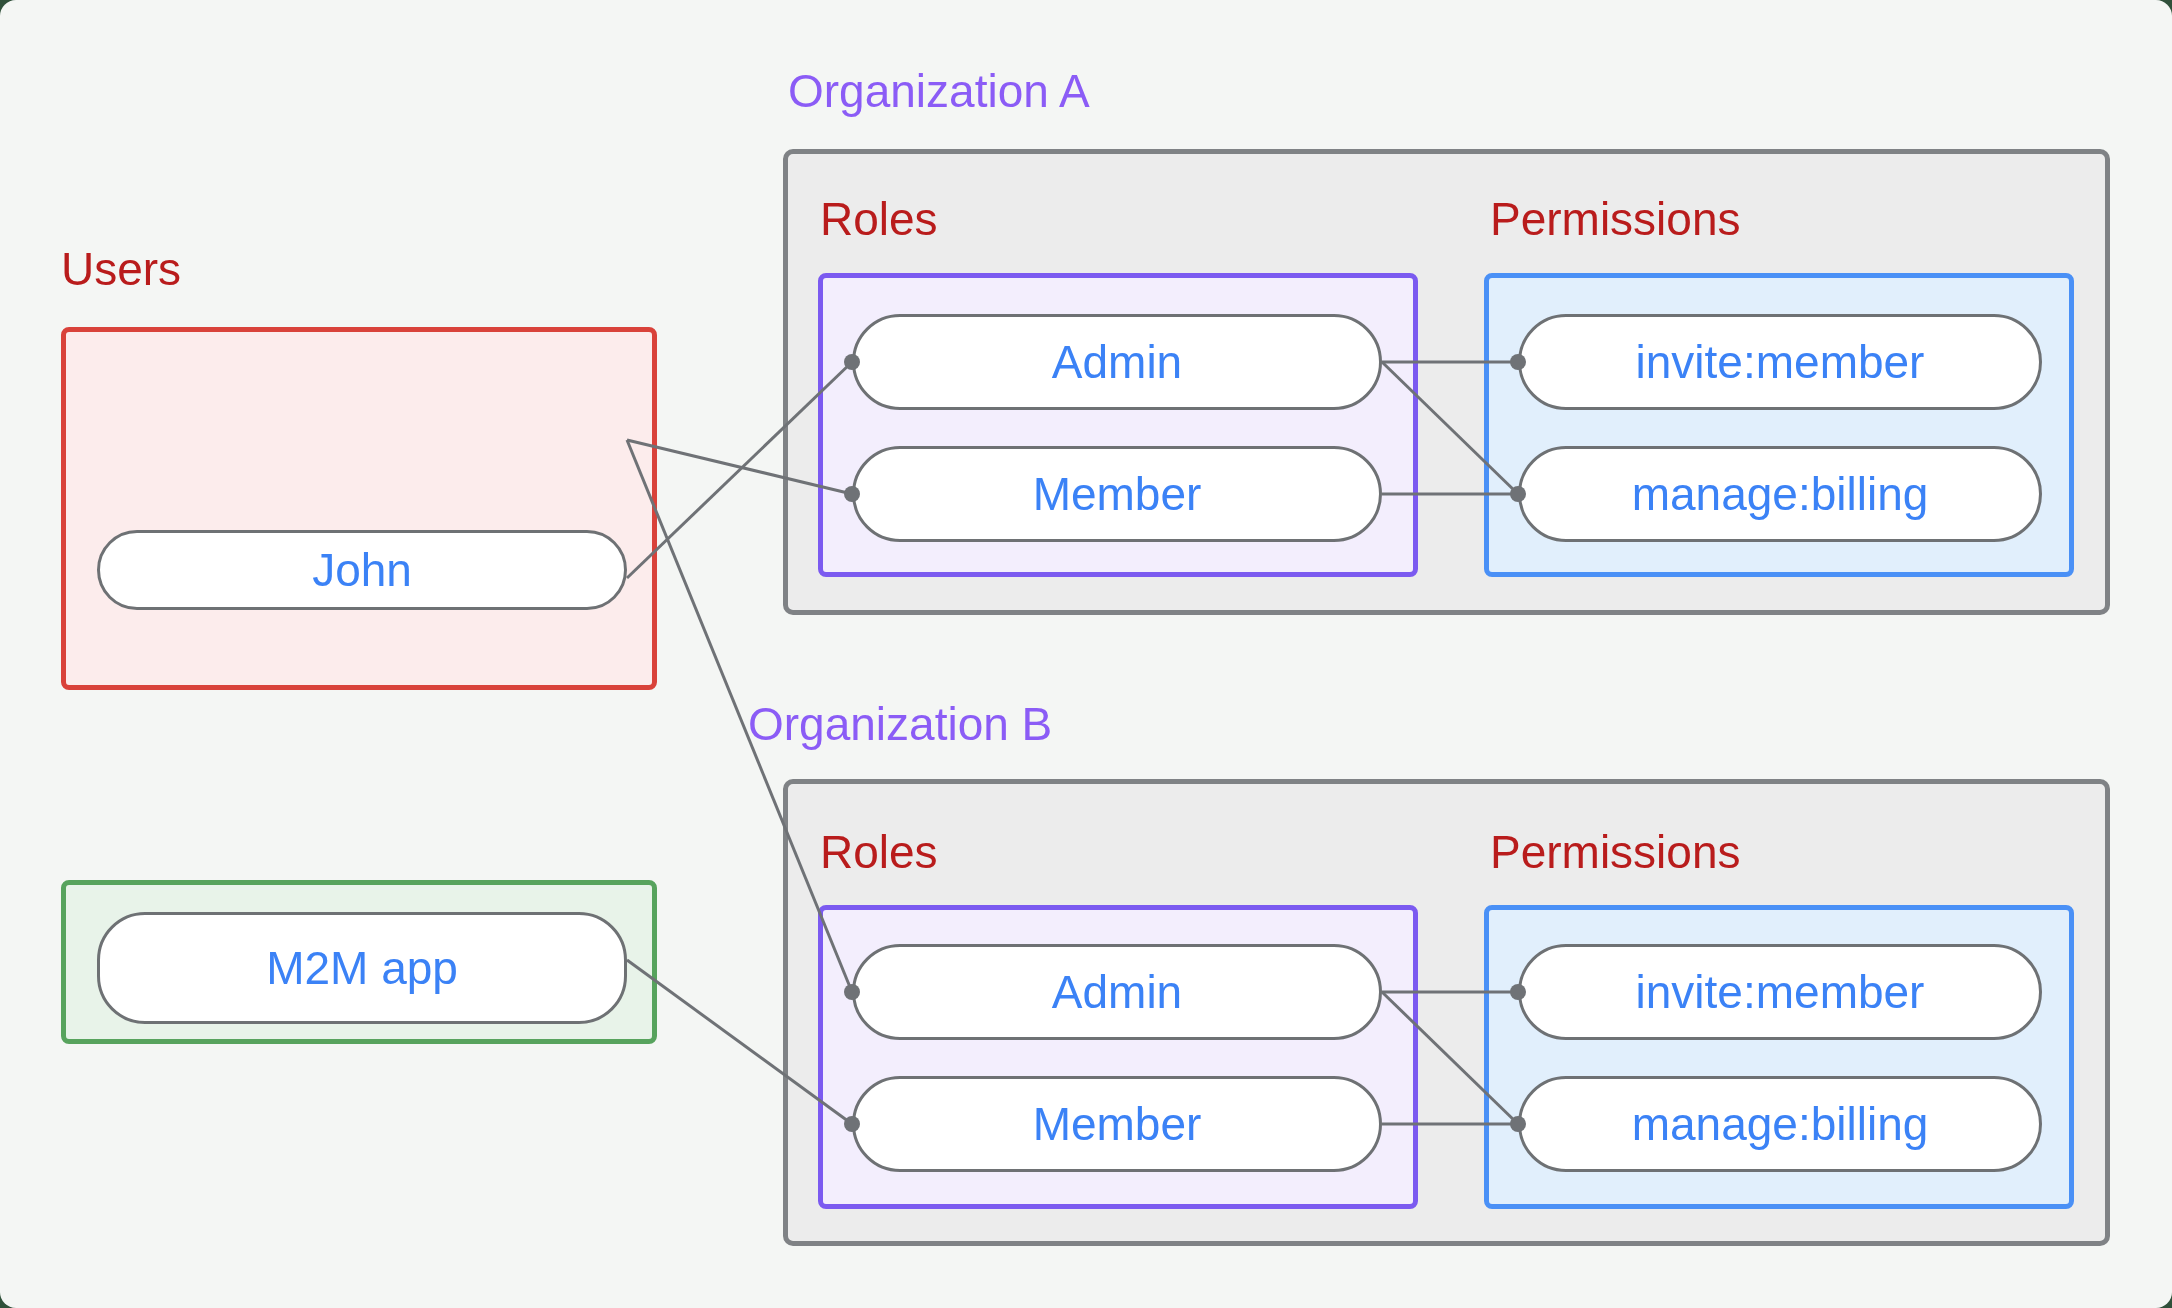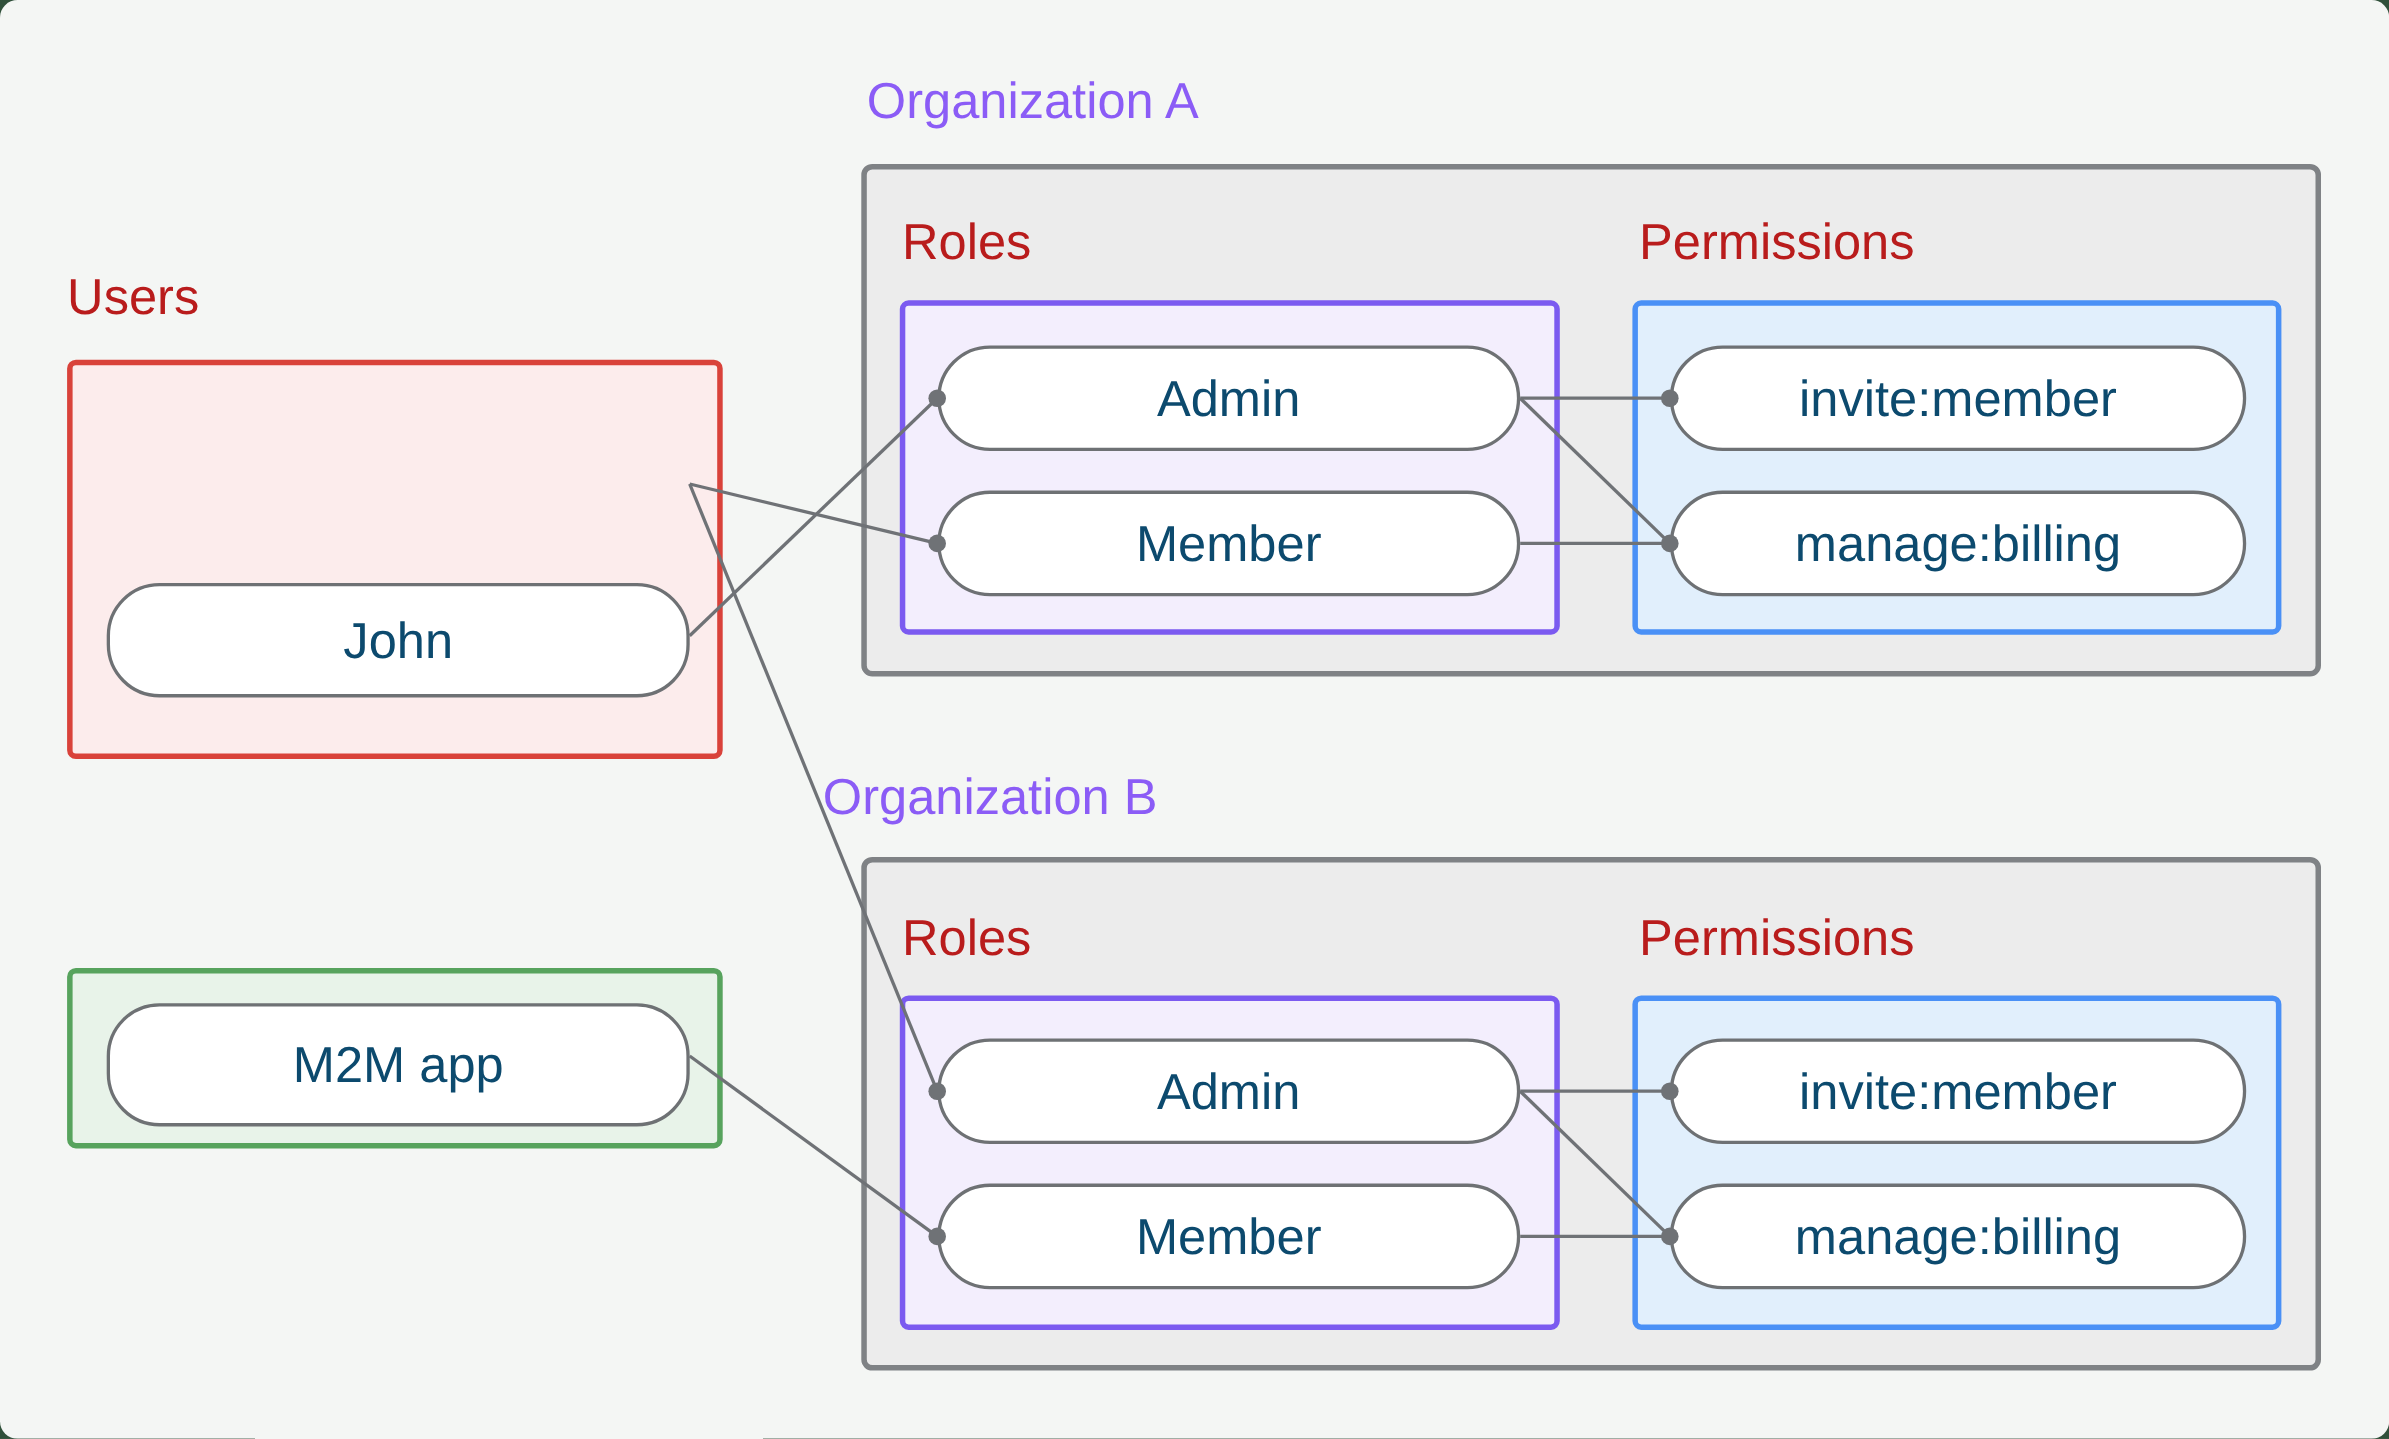--- a/index.html
+++ b/index.html
@@ -27,33 +27,33 @@
   .group-box{border-radius:8px;}
   .users-box{background:#fcecec;border:5px solid #d9423a;}
   .m2m-box{background:#e8f3e9;border:5px solid #57a35d;}
   .roles-box{background:#f3eefd;border:5px solid #7b5af0;border-radius:8px;}
   .perms-box{background:#e1effc;border:5px solid #4a90f6;border-radius:8px;}
   .pill{
     background:#ffffff;
     border:3px solid #6e7174;
     border-radius:48px;
     display:flex;align-items:center;justify-content:center;
-    font-size:46px;font-weight:400;color:#0c4a6e;
+    font-size:46px;font-weight:400;color:#3b82f6;
     white-space:nowrap;
   }
   svg.wires{position:absolute;left:0;top:0;pointer-events:none;}
 </style>
 </head>
 <body>
 
 <div class="card">
 
   <div class="abs section-label" style="left:61px;top:244px;">Users</div>
   <div class="abs group-box users-box" style="left:61px;top:327px;width:596px;height:363px;"></div>
-  <div class="abs pill" style="left:97px;top:530px;width:530px;height:104px;">John</div>
+  <div class="abs pill" style="left:97px;top:530px;width:530px;height:80px;">John</div>
 
   <div class="abs group-box m2m-box" style="left:61px;top:880px;width:596px;height:164px;"></div>
   <div class="abs pill" style="left:97px;top:912px;width:530px;height:112px;">M2M app</div>
 
   <div class="abs org-title" style="left:788px;top:66px;">Organization A</div>
   <div class="abs org-box" style="left:783px;top:149px;width:1327px;height:466px;"></div>
   <div class="abs section-label" style="left:820px;top:194px;">Roles</div>
   <div class="abs roles-box" style="left:818px;top:273px;width:600px;height:304px;"></div>
   <div class="abs pill" style="left:852px;top:314px;width:530px;height:96px;">Admin</div>
   <div class="abs pill" style="left:852px;top:446px;width:530px;height:96px;">Member</div>

